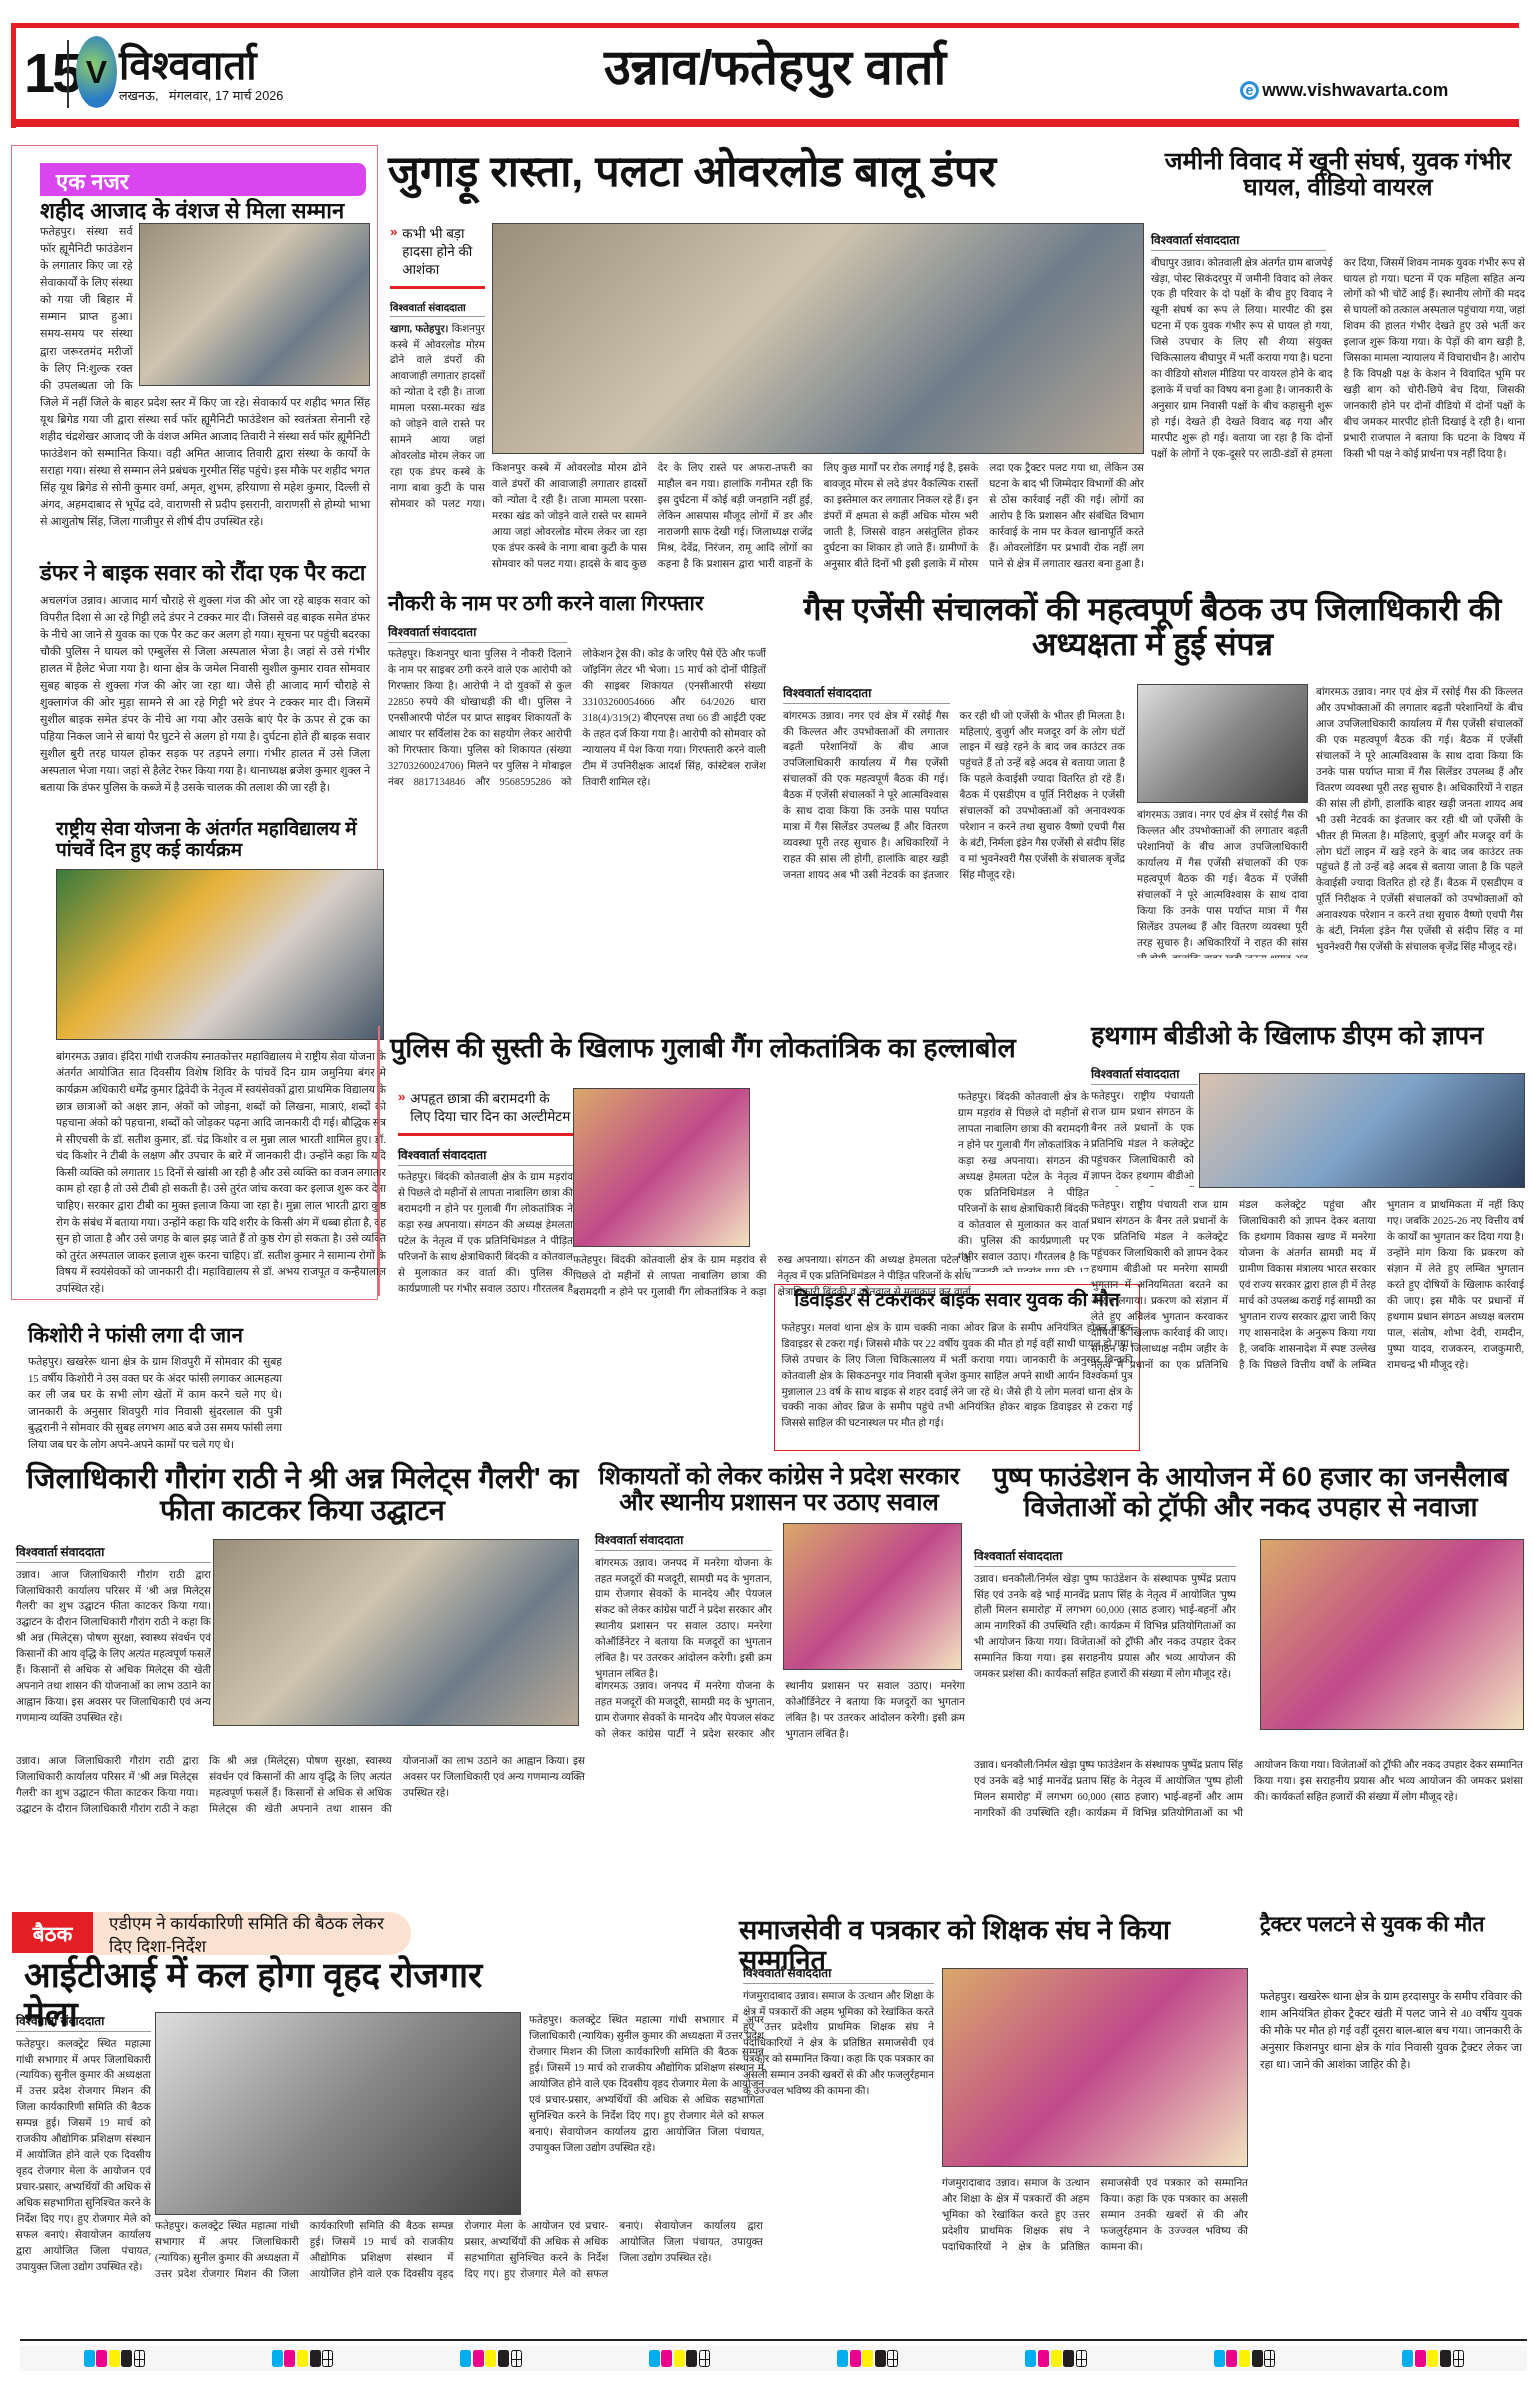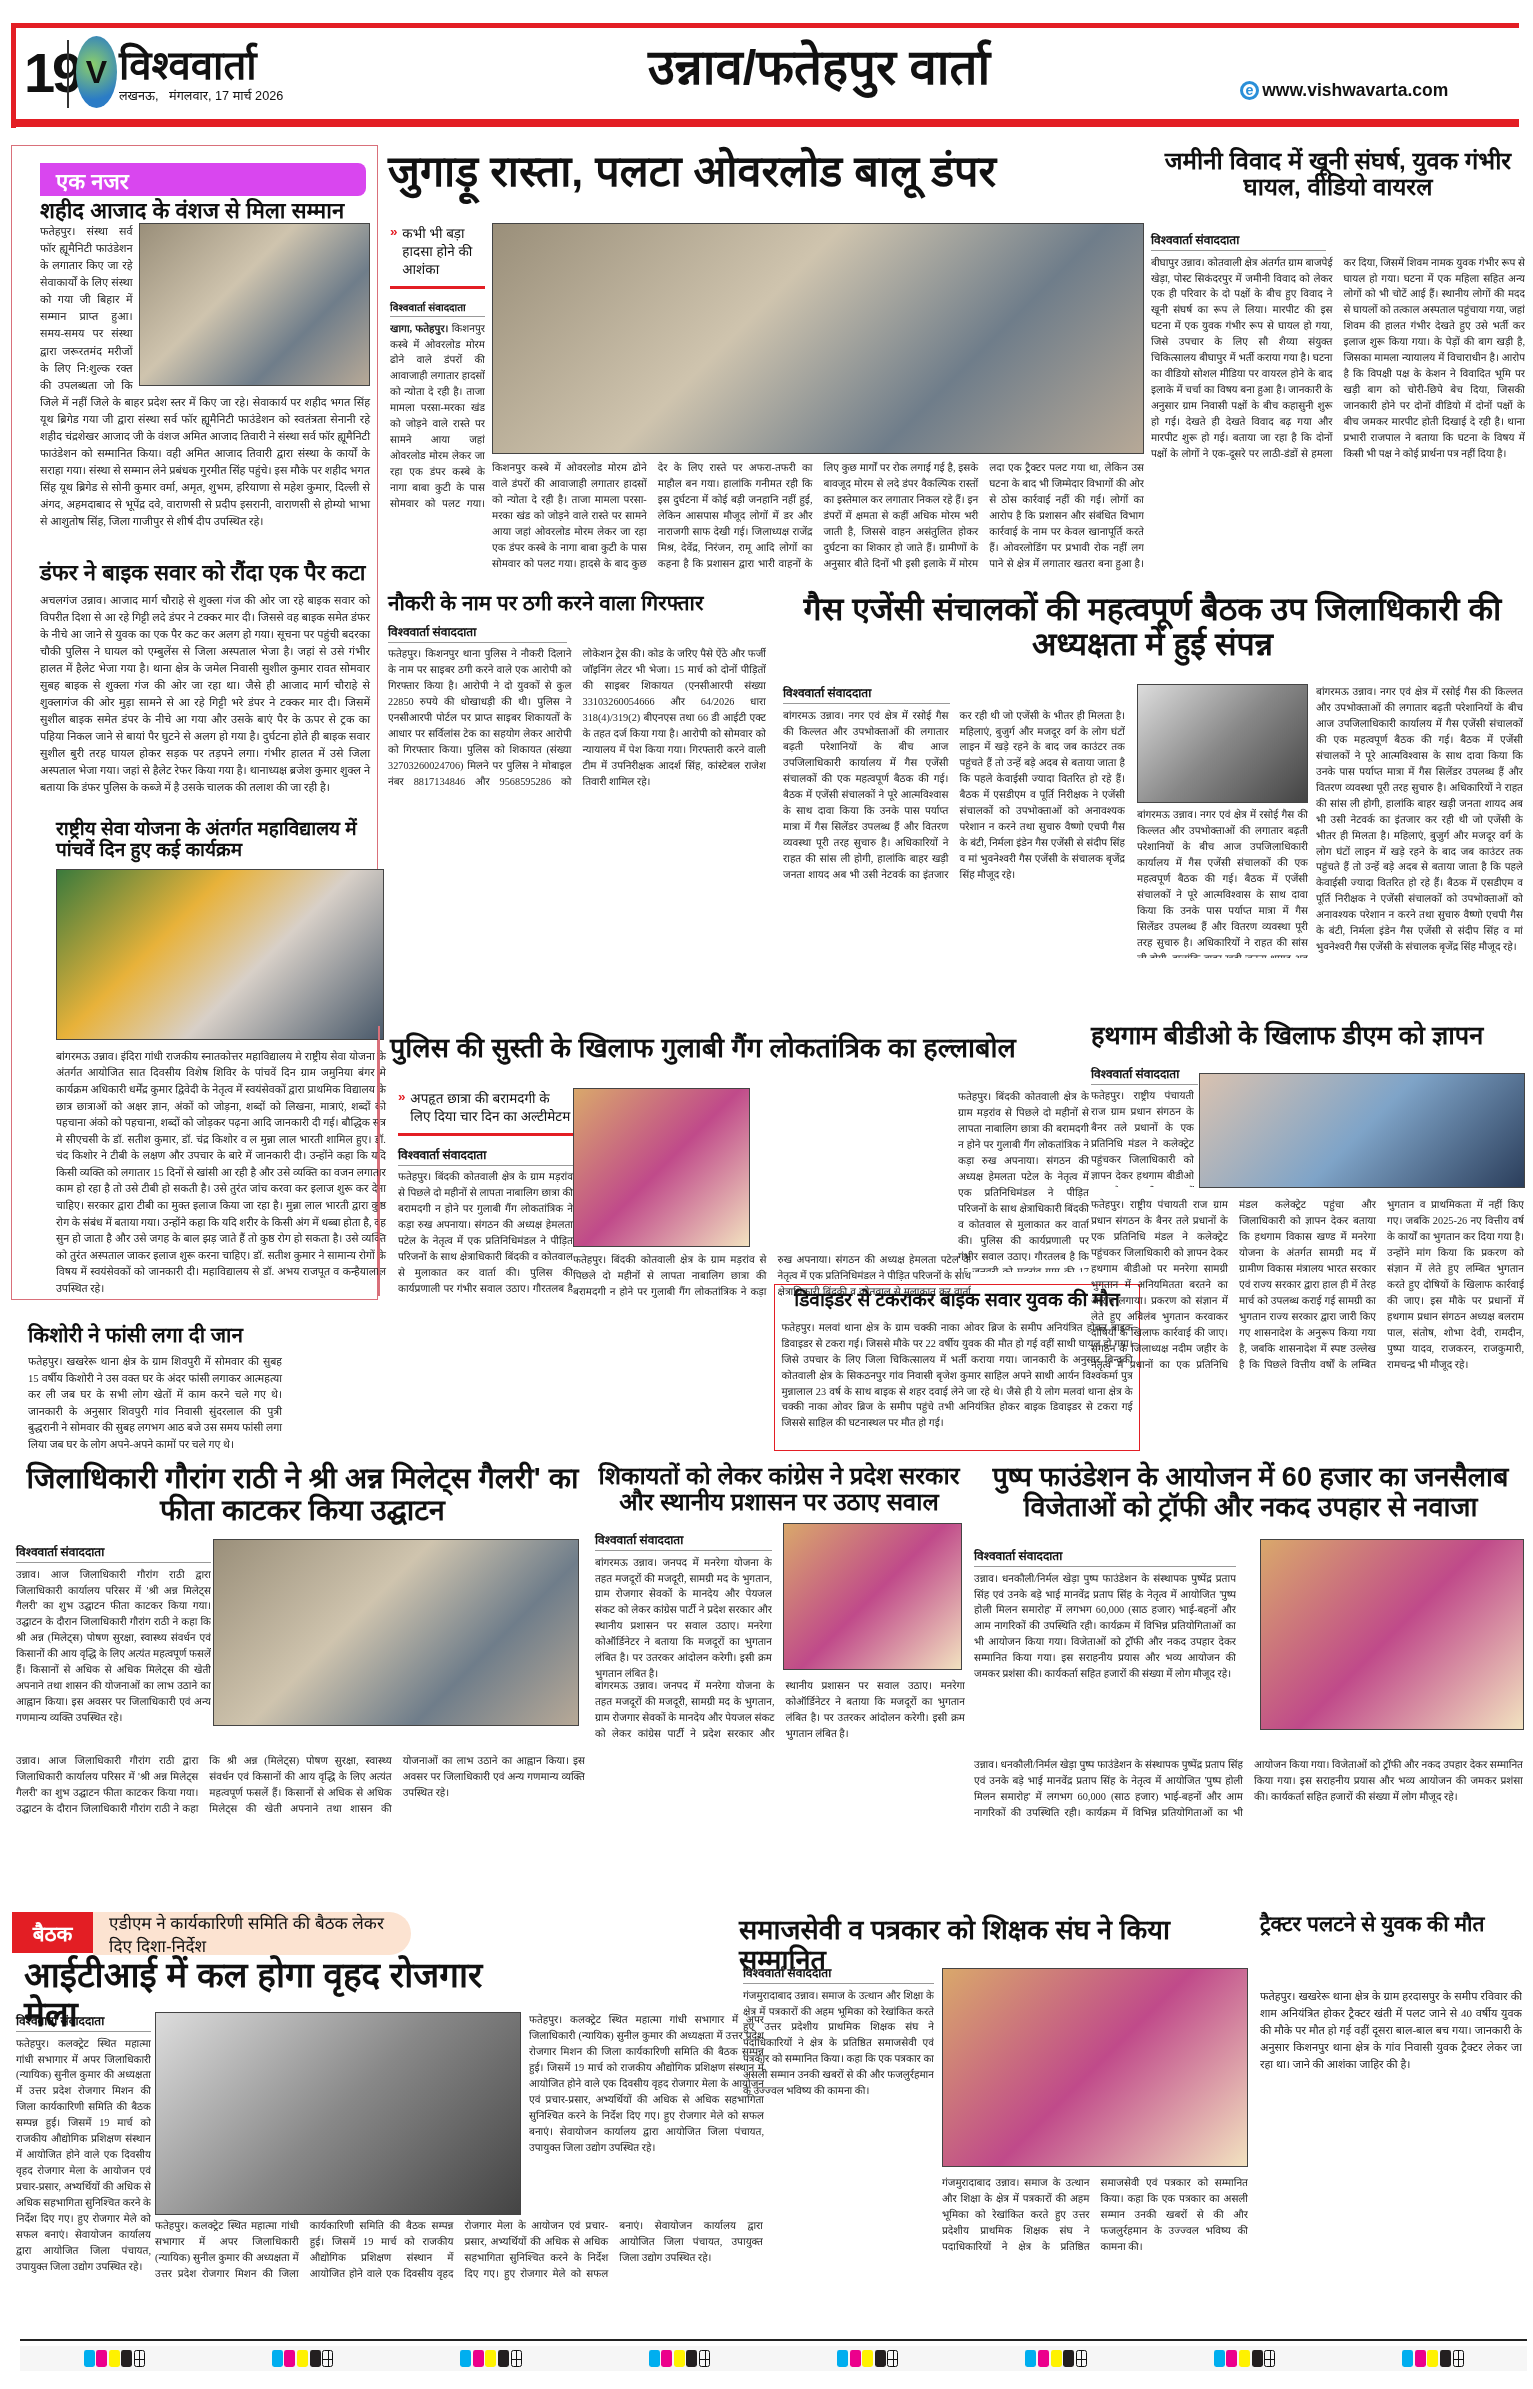--- a/index.html
+++ b/index.html
@@ -5,21 +5,21 @@
   * { box-sizing: border-box; margin: 0; padding: 0; }
   body { width: 1533px; height: 2389px; background: #fff; font-family: "DejaVu Sans", sans-serif; color: #111; position: relative; overflow: hidden; }
   .abs { position: absolute; }
   .hdr-frame { left: 11px; top: 23px; width: 1508px; height: 105px; border-left: 5.6px solid #e31e24; border-top: 5.6px solid #e31e24; border-top-right-radius: 0; }
   .hdr-bottom { left: 11px; top: 119px; width: 1508px; height: 8px; background: #e31e24; }
   .page-num { left: 24px; top: 40px; font: 700 56px "Liberation Sans", sans-serif; letter-spacing: -3.2px; }
   .hdr-div { left: 67px; top: 40px; width: 1.6px; height: 68px; background: #333; }
   .logo { left: 76px; top: 36px; width: 41px; height: 72px; border-radius: 50%; background: radial-gradient(circle at 40% 40%, #8ccf6a, #2b7cc6 70%); display:flex; align-items:center; justify-content:center; color:#111; font: 700 32px "Liberation Sans", sans-serif; }
   .brand { left: 119px; top: 36px; font: 700 40px "Liberation Sans", sans-serif; }
   .dateline { left: 119px; top: 86px; font: 400 12.7px "Liberation Sans", sans-serif; }
-  .section-title { left: 648px; top: 32px; font: 700 49px "Liberation Sans", sans-serif; }
+  .section-title { left: 604px; top: 32px; font: 700 49px "Liberation Sans", sans-serif; }
   .website { left: 1240px; top: 80px; font: 700 17.5px "Liberation Sans", sans-serif; display: flex; align-items: center; gap: 3.2px; }
   .e-icon { width: 19px; height: 19px; border-radius: 50%; border: 3.2px solid #2a8fd8; color:#2a8fd8; font: 700 14.3px "Liberation Sans", sans-serif; line-height: 12.7px; text-align:center; }
 
   .box { border: 1.6px solid #d9707a; }
   .h1 { font-family: "Liberation Sans", sans-serif; font-weight: 700; line-height: 1.1; color: #111; }
   .body { font: 400 10.7px/1.55 "Liberation Serif", serif; text-align: justify; color: #222; }
   .byline { font: 700 12px "Liberation Sans", sans-serif; border-bottom: 1.6px solid #999; padding-bottom: 2.4px; margin-bottom: 3.2px; }
   .photo { background: linear-gradient(135deg, #9a8f7a, #cfc4ae 40%, #6f7d8a 70%, #b7a997); border: 0.8px solid #444; }
   .photo.green { background: linear-gradient(135deg, #3a7a3c, #e8b23a 35%, #d8d0c8 60%, #4a5a6b); }
   .photo.pink { background: linear-gradient(135deg, #d9a86b, #c04a8a 50%, #f2e2c0); }
@@ -39,21 +39,21 @@
   .rule { height: 2.4px; background: #222; }
   .col2 { column-count: 2; column-gap: 11px; }
   .col3 { column-count: 3; column-gap: 11px; }
   .col4 { column-count: 4; column-gap: 11px; }
 </style>
 </head>
 <body>
 
 <div class="abs hdr-frame"></div>
 <div class="abs hdr-bottom"></div>
-<div class="abs page-num">19</div>
+<div class="abs page-num">15</div>
 <div class="abs hdr-div"></div>
 <div class="abs logo">V</div>
 <div class="abs brand">विश्ववार्ता</div>
 <div class="abs dateline"><span>लखनऊ,</span>&nbsp;&nbsp;&nbsp;<span>मंगलवार, 17 मार्च 2026</span></div>
 <div class="abs section-title">उन्नाव/फतेहपुर वार्ता</div>
 <div class="abs website">
     <span class="e-icon">e</span>
     <span>www.vishwavarta.com</span>
   </div>
 

